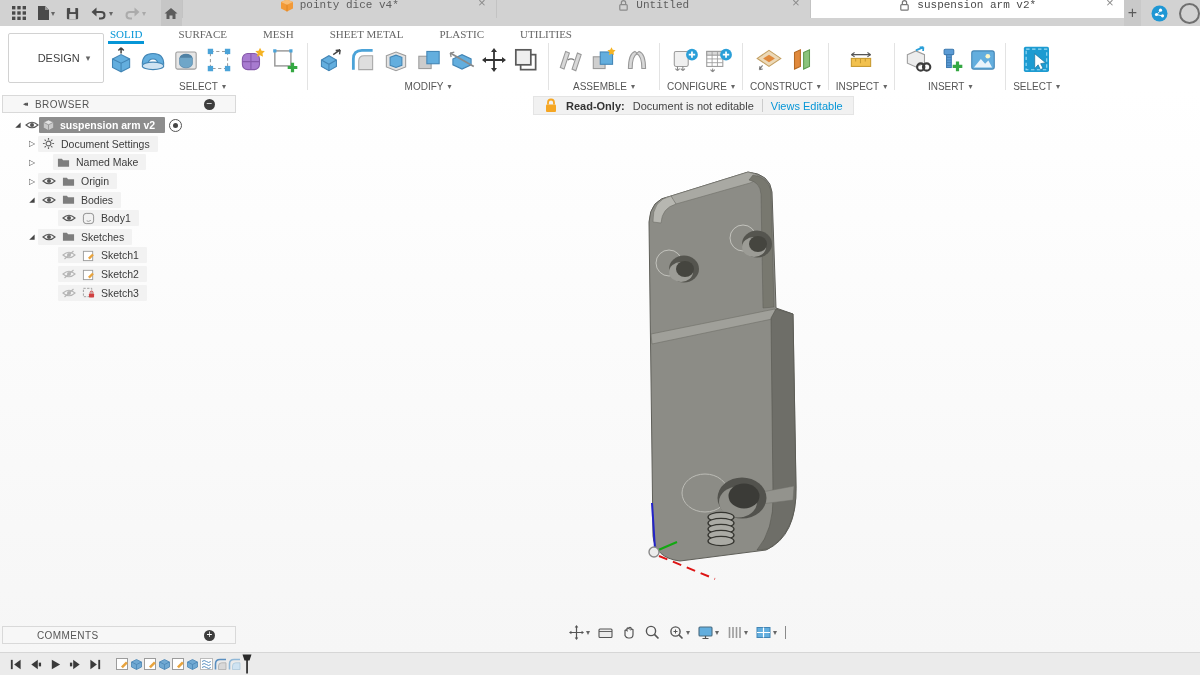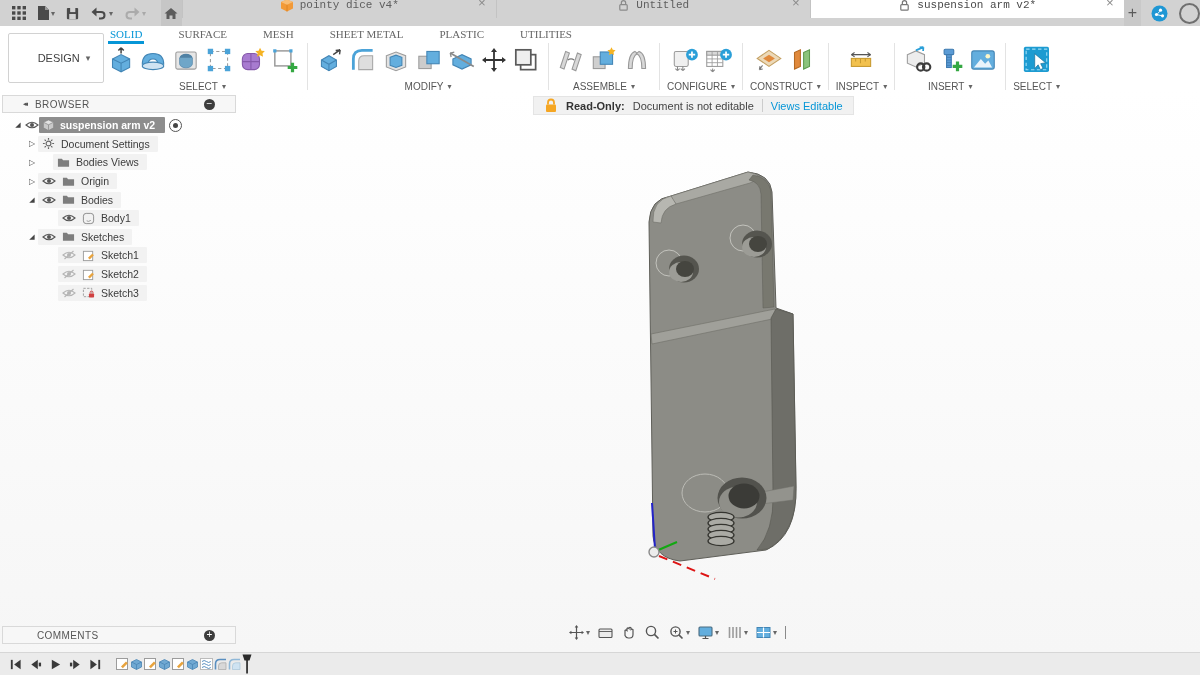--- a/index.html
+++ b/index.html
@@ -516,21 +516,21 @@
     </div>
 
     <div class="trow">
       <span class="texp closed ind1">▷</span>
       <span class="pill" style="margin-left:15px;">
         <span class="icon-slot">
           <svg width="13" height="11" viewBox="0 0 14 11">
               <path d="M1 1.5 H5.2 L6.6 3 H13 V10 H1 Z" fill="#7d7d7d"></path>
             </svg>
         </span>
-        <span>Bodies Views</span>
+        <span>Named Make</span>
       </span>
     </div>
 
     <div class="trow">
       <span class="texp closed ind1">▷</span>
       <span class="pill">
         <span class="eye-slot">
           <svg width="14" height="10" viewBox="0 0 14 10">
               <path d="M1 5 Q7 -0.5 13 5 Q7 10.5 1 5 Z" fill="none" stroke="#555" stroke-width="1.1"></path>
               <circle cx="7" cy="5" r="2" fill="#555"></circle>

